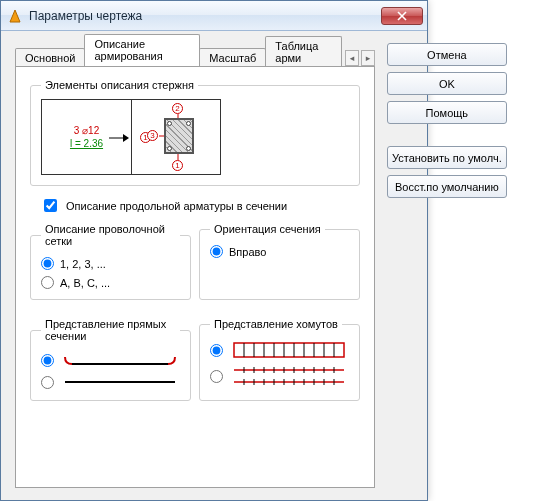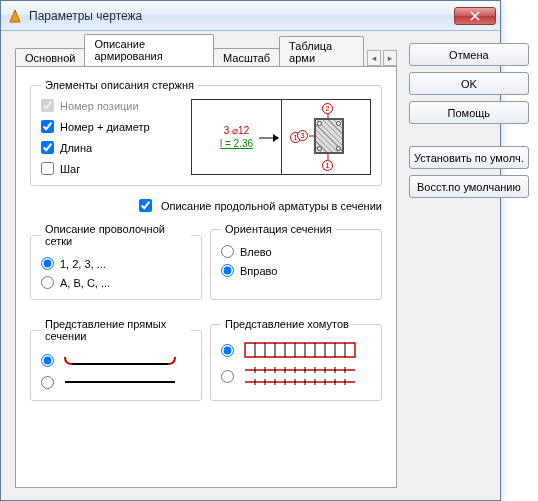--- a/index.html
+++ b/index.html
@@ -4,21 +4,21 @@
 <style>
   * { box-sizing: border-box; }
   body {
     margin: 0;
     font-family: "Segoe UI", Tahoma, sans-serif;
     font-size: 11px;
     background: #fff;
     color: #000;
   }
   .window {
-    width: 501px;
+    width: 428px;
     height: 501px;
     border: 1px solid #5a7ba0;
     background: #fff;
     display: flex;
     flex-direction: column;
     box-shadow: 0 0 8px rgba(0,0,0,0.2);
   }
   .titlebar {
     height: 30px;
     background: linear-gradient(#f7fbff, #e6eef8 50%, #d6e4f4 50%, #e8f0fa);
@@ -227,21 +227,21 @@
   }
   .grid2 {
     display:flex;
     gap: 8px;
   }
   .grid2 > fieldset { flex:1; }
   .radio-list { display:flex; flex-direction:column; gap:6px; padding-top:2px; }
   .radio { display:flex; align-items:center; gap:6px; }
   .radio input { margin:0; }
   .rep-svg { width:120px; height:44px; }
-  .check-standalone { display:flex; align-items:center; gap:6px; margin:4px 0 8px 10px;justify-content:flex-end; }
+  .check-standalone { display:flex; align-items:center; gap:6px; margin:4px 0 8px 10px; }
 </style>
 </head>
 <body>
 
 <div class="window">
   <div class="titlebar">
     <div class="appicon">
       <svg width="16" height="16" viewBox="0 0 16 16">
         <polygon points="3,14 8,2 13,14" fill="#f39c12" stroke="#b06a00" stroke-width="1"></polygon>
       </svg>
@@ -266,38 +266,20 @@
           <div class="tab-arrow">◂</div>
           <div class="tab-arrow">▸</div>
         </div>
       </div>
 
       <div class="tab-pane">
 
         <fieldset class="group">
           <legend>Элементы описания стержня</legend>
           <div class="row-top">
-            <div class="checks">
-              <div class="check">
-                <input type="checkbox" checked="" disabled="" style="">
-                <label class="disabled">Номер позиции</label>
-              </div>
-              <div class="check">
-                <input type="checkbox" checked="" style="">
-                <label>Номер + диаметр</label>
-              </div>
-              <div class="check">
-                <input type="checkbox" checked="" style="">
-                <label>Длина</label>
-              </div>
-              <div class="check">
-                <input type="checkbox" style="">
-                <label>Шаг</label>
-              </div>
-            </div>
 
             <div class="preview">
               <div class="preview-left">
                 <span class="red">3 ⌀12</span>
                 <span class="green">l = 2.36</span>
                 <svg width="20" height="12" style="position:absolute; right:2px; top:32px;">
                   <line x1="0" y1="6" x2="14" y2="6" stroke="#000" stroke-width="1"></line>
                   <polygon points="14,2 20,6 14,10" fill="#000"></polygon>
                 </svg>
               </div>
@@ -339,24 +321,20 @@
               <div class="radio">
                 <input type="radio" name="mesh" style="">
                 <label>A, B, C, ...</label>
               </div>
             </div>
           </fieldset>
 
           <fieldset class="group">
             <legend>Ориентация сечения</legend>
             <div class="radio-list">
-              <div class="radio">
-                <input type="radio" name="orient" style="">
-                <label>Влево</label>
-              </div>
               <div class="radio">
                 <input type="radio" name="orient" checked="" style="">
                 <label>Вправо</label>
               </div>
             </div>
           </fieldset>
         </div>
 
         <div class="grid2" style="margin-top:8px;">
           <fieldset class="group">

